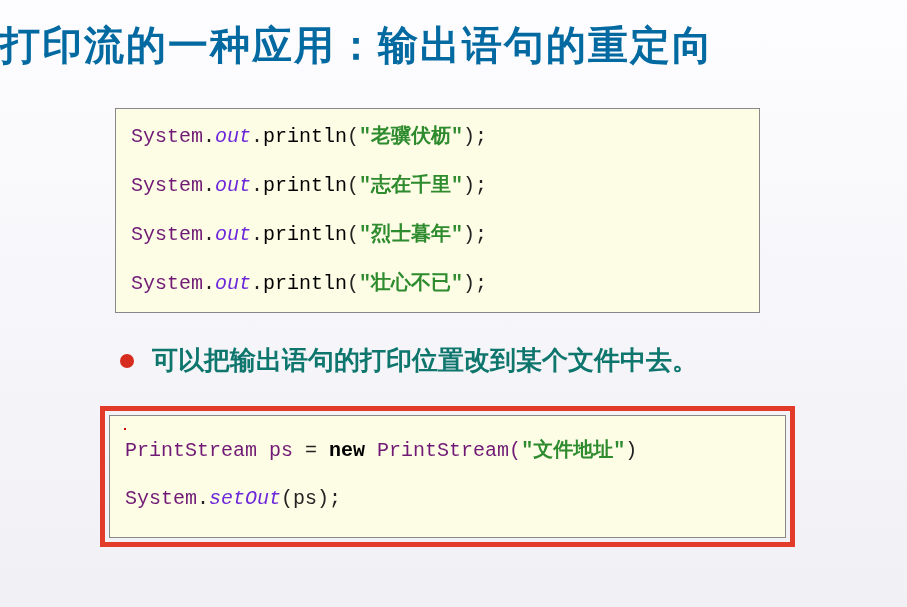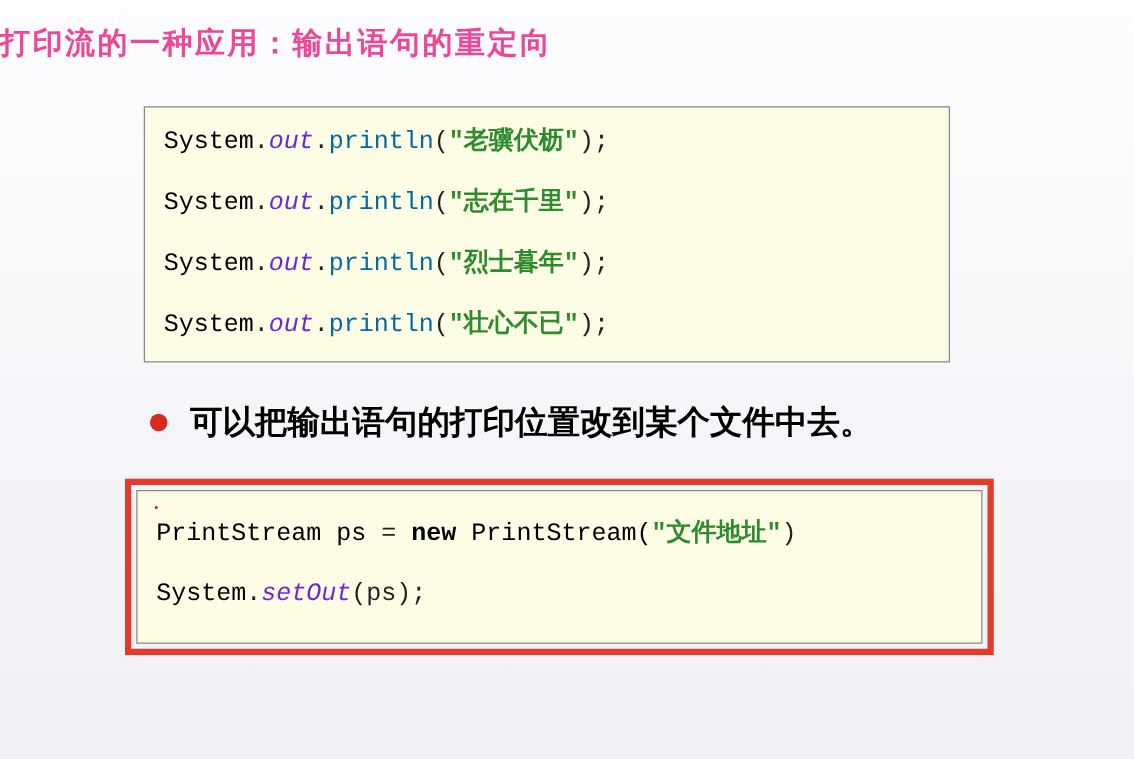--- a/index.html
+++ b/index.html
@@ -5,65 +5,65 @@
   body {
     margin: 0;
     padding: 0;
     width: 907px;
     height: 607px;
     background: linear-gradient(to bottom, #fdfdff 0%, #f0f0f5 100%);
     font-family: "SimSun", "Microsoft YaHei", sans-serif;
     overflow: hidden;
   }
   .title {
-    font-size: 24px;
+    font-size: 40px;
     font-weight: bold;
-    color: #ec4899;
+    color: #0369a1;
     padding: 18px 0 0 0;
     letter-spacing: 2px;
     font-family: "KaiTi", "STKaiti", "SimSun", serif;
   }
   .code-box-1 {
     margin: 35px 0 0 115px;
     width: 645px;
     border: 1px solid #888;
     background: #fdfce5;
     padding: 15px 15px 10px 15px;
     box-sizing: border-box;
     font-family: Consolas, "Courier New", monospace;
     font-size: 20px;
     line-height: 1.3;
   }
   .code-line {
     margin-bottom: 23px;
     white-space: pre;
   }
   .code-line:last-child { margin-bottom: 5px; }
-  .kw-sys { color: #000000; }
+  .kw-sys { color: #701a75; }
   .kw-out { color: #6d28d9; font-style: italic; }
-  .kw-method { color: #0369a1; }
+  .kw-method { color: #000000; }
   .str { color: #2e8b2e; font-weight: bold; }
   .punct { color: #222; }
   .kw-new { color: #000000; font-weight: bold; }
   .bullet-line {
     margin: 30px 0 0 120px;
     display: flex;
     align-items: center;
   }
   .bullet {
     width: 14px;
     height: 14px;
     border-radius: 50%;
     background: #d62b1f;
     margin-right: 18px;
     flex-shrink: 0;
   }
   .bullet-text {
     font-size: 26px;
-    color: #000000;
+    color: #0f766e;
     font-weight: bold;
     font-family: Liberation Mono, monospace;
   }
   .code-box-2-wrap {
     margin: 28px 0 0 100px;
     width: 695px;
     border: 5px solid #e23b2a;
     box-sizing: border-box;
     padding: 4px;
   }

